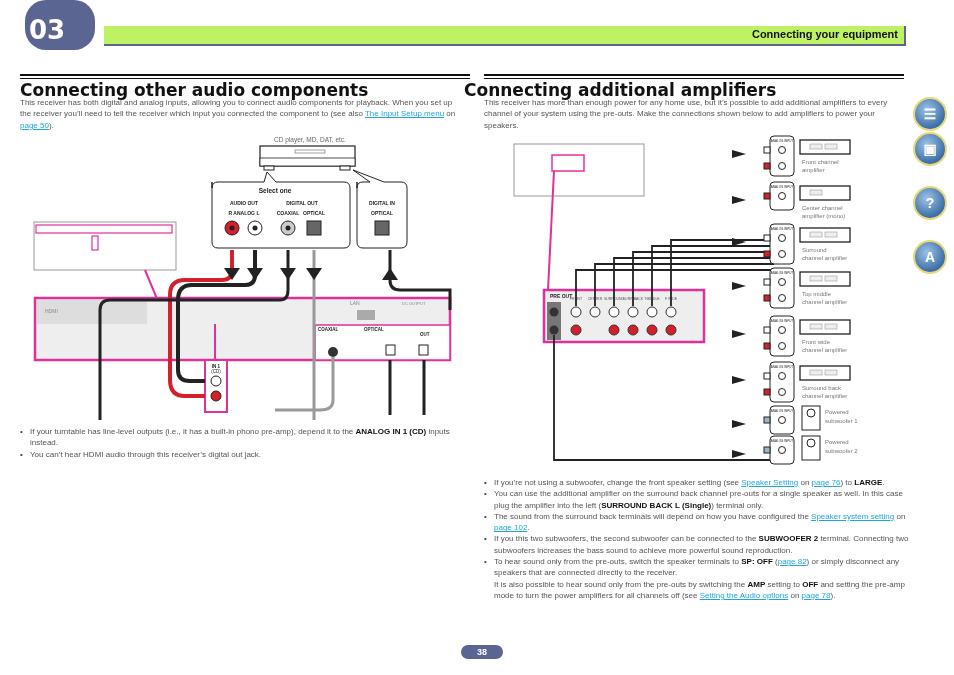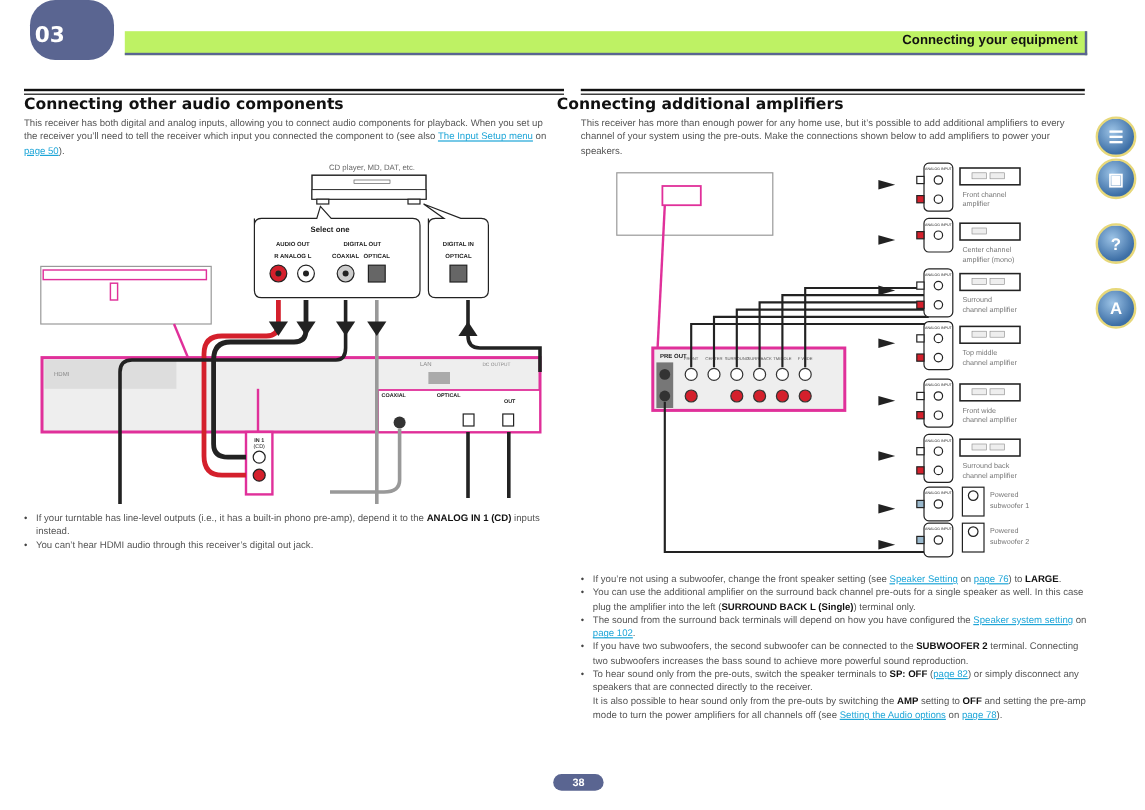--- a/index.html
+++ b/index.html
@@ -1,22 +1,22 @@
 <!DOCTYPE html>
 <html><head>
 <meta charset="utf-8">
 <style>
   html, body { margin: 0; padding: 0; background: #ffffff; }
   body { width: 954px; height: 675px; position: relative; overflow: hidden; font-family: "Liberation Sans", sans-serif; }
-  .chapter-num { position: absolute; left: 25px; top: 0; width: 70px; height: 50px; background: #5a6591; color: #fff; font-family: "DejaVu Sans", sans-serif; font-weight: bold; font-size: 18px; line-height: 60px; padding-left: 4px; box-sizing: border-box; border-radius: 21px; }
+  .chapter-num { position: absolute; left: 25px; top: 0; width: 70px; height: 50px; background: #5a6591; color: #fff; font-family: "DejaVu Sans", sans-serif; font-weight: bold; font-size: 26px; line-height: 60px; padding-left: 4px; box-sizing: border-box; border-radius: 21px; }
   .header-bar { position: absolute; left: 104px; top: 26px; width: 800px; height: 18px; background: #bef264; border-bottom: 2px solid #5a6591; border-right: 2px solid #5a6591; }
   .header-title { position: absolute; right: 6px; top: 2px; font-size: 11px; font-weight: bold; color: #111; }
   .sec-rule-thick { position: absolute; height: 2px; background: #111; }
   .sec-rule-thin { position: absolute; height: 1px; background: #111; }
-  h2 { position: absolute; margin: 0; font-family: "DejaVu Sans", sans-serif; font-weight: bold; font-size: 13px; color: #111; }
+  h2 { position: absolute; margin: 0; font-family: "DejaVu Sans", sans-serif; font-weight: bold; font-size: 17px; color: #111; }
   .body-text { position: absolute; font-size: 8px; line-height: 11.3px; color: #555; }
   .body-text a, .link { color: #1fa6d8; text-decoration: underline; }
   ul.bullets { position: absolute; margin: 0; padding: 0; list-style: none; font-size: 8px; line-height: 11.3px; color: #555; }
   ul.bullets li { position: relative; padding-left: 10px; }
   ul.bullets li::before { content: "\2022"; position: absolute; left: 0; color: #444; }
   ul.bullets b { color: #111; }
   .diagram { position: absolute; }
   .side-icon { position: absolute; width: 34px; height: 34px; border-radius: 50%; background: radial-gradient(circle at 40% 35%, #9cc3e6, #3d6fa6 70%); border: 2px solid #e7d87a; box-sizing: border-box; display: flex; align-items: center; justify-content: center; color: #fff; font-size: 14px; font-weight: bold; }
   .page-num { position: absolute; left: 461px; top: 645px; width: 42px; height: 14px; border-radius: 7px; background: #5a6591; color: #fff; font-size: 9px; font-weight: bold; text-align: center; line-height: 14px; }
   svg text { font-family: "Liberation Sans", sans-serif; }
@@ -259,21 +259,21 @@
         <circle cx="327" cy="313" r="4" fill="#fff" stroke="#222"></circle>
         <text x="341" y="314" font-size="6" fill="#777"><tspan x="341" dy="0">Powered</tspan><tspan x="341" dy="9">subwoofer 2</tspan></text>
       </g>
     </g>
 </svg>
 
 <ul class="bullets" id="right-bullets" style="left:484px; top:477px; width:425px;">
     <li><span>If you’re not using a subwoofer, change the front speaker setting (see </span><a href="#" class="link">Speaker Setting</a><span> on </span><a href="#" class="link">page 76</a><span>) to </span><b>LARGE</b><span>.</span></li>
     <li><span>You can use the additional amplifier on the surround back channel pre-outs for a single speaker as well. In this case plug the amplifier into the left (</span><b>SURROUND BACK L (Single)</b><span>) terminal only.</span></li>
     <li><span>The sound from the surround back terminals will depend on how you have configured the </span><a href="#" class="link">Speaker system setting</a><span> on </span><a href="#" class="link">page 102</a><span>.</span></li>
-    <li><span>If you have two subwoofers, the second subwoofer can be connected to the </span><b>SUBWOOFER 2</b><span> terminal. Connecting two subwoofers increases the bass sound to achieve more powerful sound reproduction.</span></li>
+    <li><span>If you this two subwoofers, the second subwoofer can be connected to the </span><b>SUBWOOFER 2</b><span> terminal. Connecting two subwoofers increases the bass sound to achieve more powerful sound reproduction.</span></li>
     <li><span>To hear sound only from the pre-outs, switch the speaker terminals to </span><b>SP: OFF</b><span> (</span><a href="#" class="link">page 82</a><span>) or simply disconnect any speakers that are connected directly to the receiver.</span><br><span>It is also possible to hear sound only from the pre-outs by switching the </span><b>AMP</b><span> setting to </span><b>OFF</b><span> and setting the pre-amp mode to turn the power amplifiers for all channels off (see </span><a href="#" class="link">Setting the Audio options</a><span> on </span><a href="#" class="link">page 78</a><span>).</span></li>
   </ul>
 
 <div id="side-nav">
     <div class="side-icon" style="left: 913px; top: 97px;">☰</div>
     <div class="side-icon" style="left: 913px; top: 132px;">▣</div>
     <div class="side-icon" style="left: 913px; top: 186px;">?</div>
     <div class="side-icon" style="left: 913px; top: 240px;">A</div>
   </div>
 

